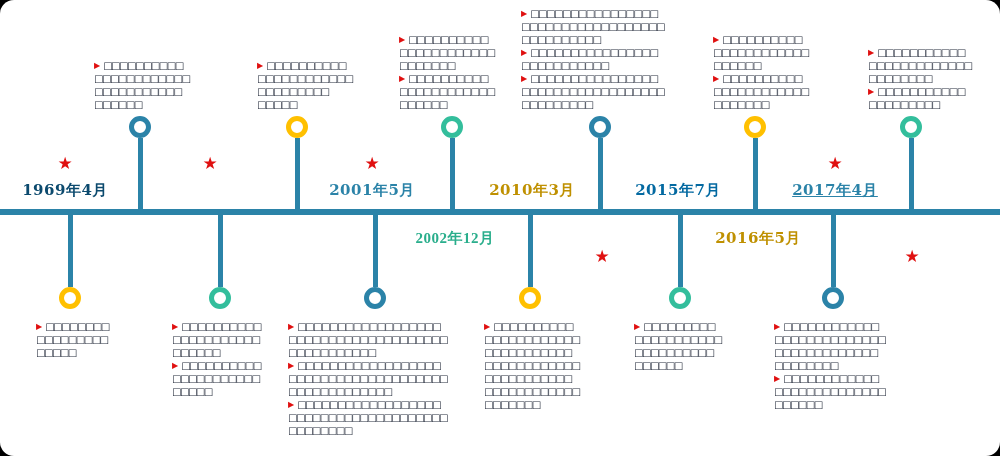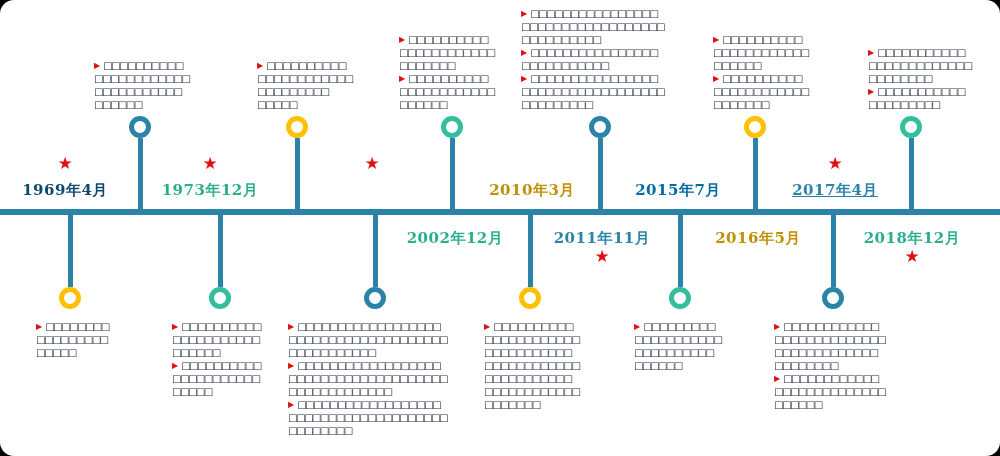--- a/index.html
+++ b/index.html
@@ -51,55 +51,55 @@
     <div class="stem" style="left: 138px; top: 138px; height: 71px; background: rgb(43, 131, 168);"></div>
     <div class="node-circle" style="left: 129px; top: 116px; border-color: rgb(43, 131, 168);"></div>
     <div class="desc-block" style="left: 94px; top: 59px; width: 95px;">
       <div class="desc-line"><span class="bullet" style="color: rgb(224, 16, 16);">▶</span><span style="color: rgb(28, 35, 51);">□□□□□□□□□□</span></div>
       <div class="desc-line"><span style="color: rgb(28, 35, 51);">□□□□□□□□□□□□</span></div>
       <div class="desc-line"><span style="color: rgb(28, 35, 51);">□□□□□□□□□□□</span></div>
       <div class="desc-line"><span style="color: rgb(28, 35, 51);">□□□□□□</span></div>
     </div>
     <div class="stem" style="left: 218px; top: 215px; height: 72px; background: rgb(43, 131, 168);"></div>
     <div class="node-circle" style="left: 209px; top: 287px; border-color: rgb(51, 190, 156);"></div>
-    <div class="date-label" style="left: 148px; top: 181px; color: rgb(42, 174, 140);">1973年12月</div>
     <div class="star" style="left: 200px; top: 154px; color: rgb(224, 16, 16);">★</div>
     <div class="desc-block" style="left: 172px; top: 320px; width: 90px;">
       <div class="desc-line"><span class="bullet" style="color: rgb(224, 16, 16);">▶</span><span style="color: rgb(28, 35, 51);">□□□□□□□□□□</span></div>
       <div class="desc-line"><span style="color: rgb(28, 35, 51);">□□□□□□□□□□□</span></div>
       <div class="desc-line"><span style="color: rgb(28, 35, 51);">□□□□□□</span></div>
       <div class="desc-line"><span class="bullet" style="color: rgb(224, 16, 16);">▶</span><span style="color: rgb(28, 35, 51);">□□□□□□□□□□</span></div>
       <div class="desc-line"><span style="color: rgb(28, 35, 51);">□□□□□□□□□□□</span></div>
       <div class="desc-line"><span style="color: rgb(28, 35, 51);">□□□□□</span></div>
     </div>
     <div class="stem" style="left: 295px; top: 138px; height: 71px; background: rgb(43, 131, 168);"></div>
     <div class="node-circle" style="left: 286px; top: 116px; border-color: rgb(255, 192, 0);"></div>
     <div class="desc-block" style="left: 257px; top: 59px; width: 95px;">
       <div class="desc-line"><span class="bullet" style="color: rgb(224, 16, 16);">▶</span><span style="color: rgb(28, 35, 51);">□□□□□□□□□□</span></div>
       <div class="desc-line"><span style="color: rgb(28, 35, 51);">□□□□□□□□□□□□</span></div>
       <div class="desc-line"><span style="color: rgb(28, 35, 51);">□□□□□□□□□</span></div>
       <div class="desc-line"><span style="color: rgb(28, 35, 51);">□□□□□</span></div>
     </div>
     <div class="stem" style="left: 373px; top: 215px; height: 72px; background: rgb(43, 131, 168);"></div>
     <div class="node-circle" style="left: 364px; top: 287px; border-color: rgb(43, 131, 168);"></div>
+    <div class="date-label" style="left: 310px; top: 181px; color: rgb(43, 131, 168);">2001年5月</div>
     <div class="star" style="left: 362px; top: 154px; color: rgb(224, 16, 16);">★</div>
     <div class="desc-block" style="left: 288px; top: 320px; width: 152px;">
       <div class="desc-line"><span class="bullet" style="color: rgb(224, 16, 16);">▶</span><span style="color: rgb(28, 35, 51);">□□□□□□□□□□□□□□□□□□</span></div>
       <div class="desc-line"><span style="color: rgb(28, 35, 51);">□□□□□□□□□□□□□□□□□□□□</span></div>
       <div class="desc-line"><span style="color: rgb(28, 35, 51);">□□□□□□□□□□□</span></div>
       <div class="desc-line"><span class="bullet" style="color: rgb(224, 16, 16);">▶</span><span style="color: rgb(28, 35, 51);">□□□□□□□□□□□□□□□□□□</span></div>
       <div class="desc-line"><span style="color: rgb(28, 35, 51);">□□□□□□□□□□□□□□□□□□□□</span></div>
       <div class="desc-line"><span style="color: rgb(28, 35, 51);">□□□□□□□□□□□□□</span></div>
       <div class="desc-line"><span class="bullet" style="color: rgb(224, 16, 16);">▶</span><span style="color: rgb(28, 35, 51);">□□□□□□□□□□□□□□□□□□</span></div>
       <div class="desc-line"><span style="color: rgb(28, 35, 51);">□□□□□□□□□□□□□□□□□□□□</span></div>
       <div class="desc-line"><span style="color: rgb(28, 35, 51);">□□□□□□□□</span></div>
     </div>
     <div class="stem" style="left: 450px; top: 138px; height: 71px; background: rgb(43, 131, 168);"></div>
     <div class="node-circle" style="left: 441px; top: 116px; border-color: rgb(51, 190, 156);"></div>
-    <div class="date-label" style="left: 393px; top: 229px; color: rgb(42, 174, 140);">2002年12月</div>
+    <div class="date-label" style="left: 393px; top: 229px; color: rgb(42, 174, 140); font-family: Liberation Serif, serif;">2002年12月</div>
     <div class="desc-block" style="left: 399px; top: 33px; width: 94px;">
       <div class="desc-line"><span class="bullet" style="color: rgb(224, 16, 16);">▶</span><span style="color: rgb(28, 35, 51);">□□□□□□□□□□</span></div>
       <div class="desc-line"><span style="color: rgb(28, 35, 51);">□□□□□□□□□□□□</span></div>
       <div class="desc-line"><span style="color: rgb(28, 35, 51);">□□□□□□□</span></div>
       <div class="desc-line"><span class="bullet" style="color: rgb(224, 16, 16);">▶</span><span style="color: rgb(28, 35, 51);">□□□□□□□□□□</span></div>
       <div class="desc-line"><span style="color: rgb(28, 35, 51);">□□□□□□□□□□□□</span></div>
       <div class="desc-line"><span style="color: rgb(28, 35, 51);">□□□□□□</span></div>
     </div>
     <div class="stem" style="left: 528px; top: 215px; height: 72px; background: rgb(43, 131, 168);"></div>
     <div class="node-circle" style="left: 519px; top: 287px; border-color: rgb(255, 192, 0);"></div>
@@ -108,21 +108,20 @@
       <div class="desc-line"><span class="bullet" style="color: rgb(224, 16, 16);">▶</span><span style="color: rgb(28, 35, 51);">□□□□□□□□□□</span></div>
       <div class="desc-line"><span style="color: rgb(28, 35, 51);">□□□□□□□□□□□□</span></div>
       <div class="desc-line"><span style="color: rgb(28, 35, 51);">□□□□□□□□□□□</span></div>
       <div class="desc-line"><span style="color: rgb(28, 35, 51);">□□□□□□□□□□□□</span></div>
       <div class="desc-line"><span style="color: rgb(28, 35, 51);">□□□□□□□□□□□</span></div>
       <div class="desc-line"><span style="color: rgb(28, 35, 51);">□□□□□□□□□□□□</span></div>
       <div class="desc-line"><span style="color: rgb(28, 35, 51);">□□□□□□□</span></div>
     </div>
     <div class="stem" style="left: 598px; top: 138px; height: 71px; background: rgb(43, 131, 168);"></div>
     <div class="node-circle" style="left: 589px; top: 116px; border-color: rgb(43, 131, 168);"></div>
-    <div class="date-label" style="left: 540px; top: 229px; color: rgb(43, 131, 168);">2011年11月</div>
     <div class="star" style="left: 592px; top: 247px; color: rgb(224, 16, 16);">★</div>
     <div class="desc-block" style="left: 521px; top: 7px; width: 136px;">
       <div class="desc-line"><span class="bullet" style="color: rgb(224, 16, 16);">▶</span><span style="color: rgb(28, 35, 51);">□□□□□□□□□□□□□□□□</span></div>
       <div class="desc-line"><span style="color: rgb(28, 35, 51);">□□□□□□□□□□□□□□□□□□</span></div>
       <div class="desc-line"><span style="color: rgb(28, 35, 51);">□□□□□□□□□□</span></div>
       <div class="desc-line"><span class="bullet" style="color: rgb(224, 16, 16);">▶</span><span style="color: rgb(28, 35, 51);">□□□□□□□□□□□□□□□□</span></div>
       <div class="desc-line"><span style="color: rgb(28, 35, 51);">□□□□□□□□□□□</span></div>
       <div class="desc-line"><span class="bullet" style="color: rgb(224, 16, 16);">▶</span><span style="color: rgb(28, 35, 51);">□□□□□□□□□□□□□□□□</span></div>
       <div class="desc-line"><span style="color: rgb(28, 35, 51);">□□□□□□□□□□□□□□□□□□</span></div>
       <div class="desc-line"><span style="color: rgb(28, 35, 51);">□□□□□□□□□</span></div>
@@ -155,21 +154,20 @@
       <div class="desc-line"><span class="bullet" style="color: rgb(224, 16, 16);">▶</span><span style="color: rgb(28, 35, 51);">□□□□□□□□□□□□</span></div>
       <div class="desc-line"><span style="color: rgb(28, 35, 51);">□□□□□□□□□□□□□□</span></div>
       <div class="desc-line"><span style="color: rgb(28, 35, 51);">□□□□□□□□□□□□□</span></div>
       <div class="desc-line"><span style="color: rgb(28, 35, 51);">□□□□□□□□</span></div>
       <div class="desc-line"><span class="bullet" style="color: rgb(224, 16, 16);">▶</span><span style="color: rgb(28, 35, 51);">□□□□□□□□□□□□</span></div>
       <div class="desc-line"><span style="color: rgb(28, 35, 51);">□□□□□□□□□□□□□□</span></div>
       <div class="desc-line"><span style="color: rgb(28, 35, 51);">□□□□□□</span></div>
     </div>
     <div class="stem" style="left: 909px; top: 138px; height: 71px; background: rgb(43, 131, 168);"></div>
     <div class="node-circle" style="left: 900px; top: 116px; border-color: rgb(51, 190, 156);"></div>
-    <div class="date-label" style="left: 850px; top: 229px; color: rgb(42, 174, 140);">2018年12月</div>
     <div class="star" style="left: 902px; top: 247px; color: rgb(224, 16, 16);">★</div>
     <div class="desc-block" style="left: 868px; top: 46px; width: 100px;">
       <div class="desc-line"><span class="bullet" style="color: rgb(224, 16, 16);">▶</span><span style="color: rgb(28, 35, 51);">□□□□□□□□□□□</span></div>
       <div class="desc-line"><span style="color: rgb(28, 35, 51);">□□□□□□□□□□□□□</span></div>
       <div class="desc-line"><span style="color: rgb(28, 35, 51);">□□□□□□□□</span></div>
       <div class="desc-line"><span class="bullet" style="color: rgb(224, 16, 16);">▶</span><span style="color: rgb(28, 35, 51);">□□□□□□□□□□□</span></div>
       <div class="desc-line"><span style="color: rgb(28, 35, 51);">□□□□□□□□□</span></div>
     </div>
   </div>
 

